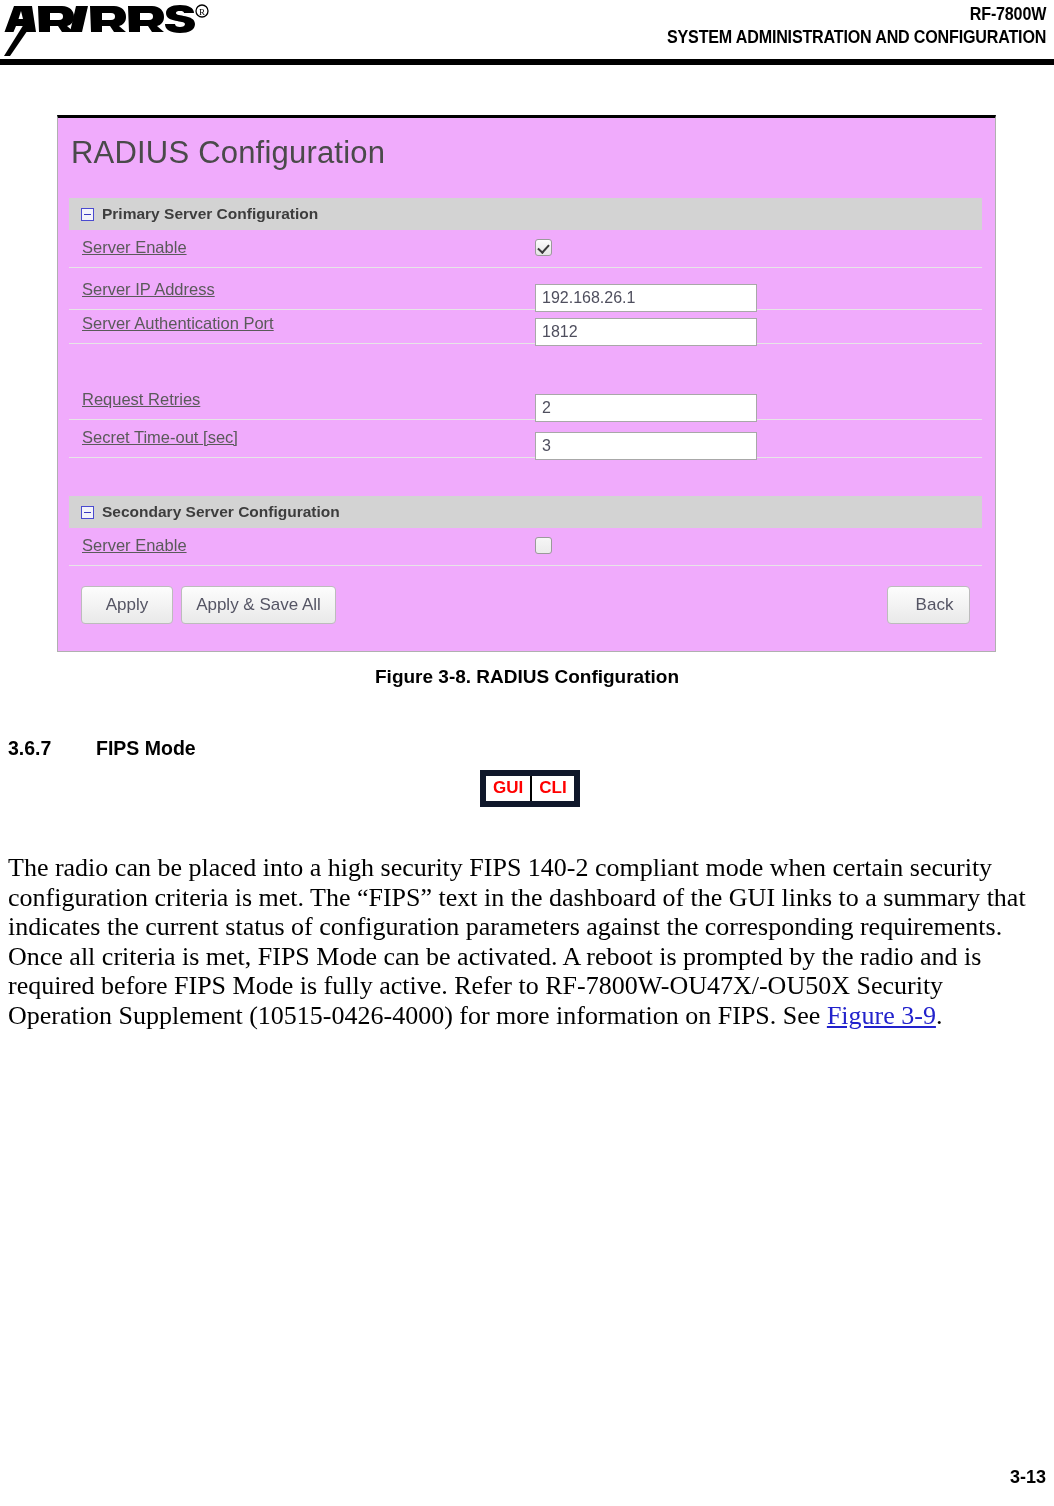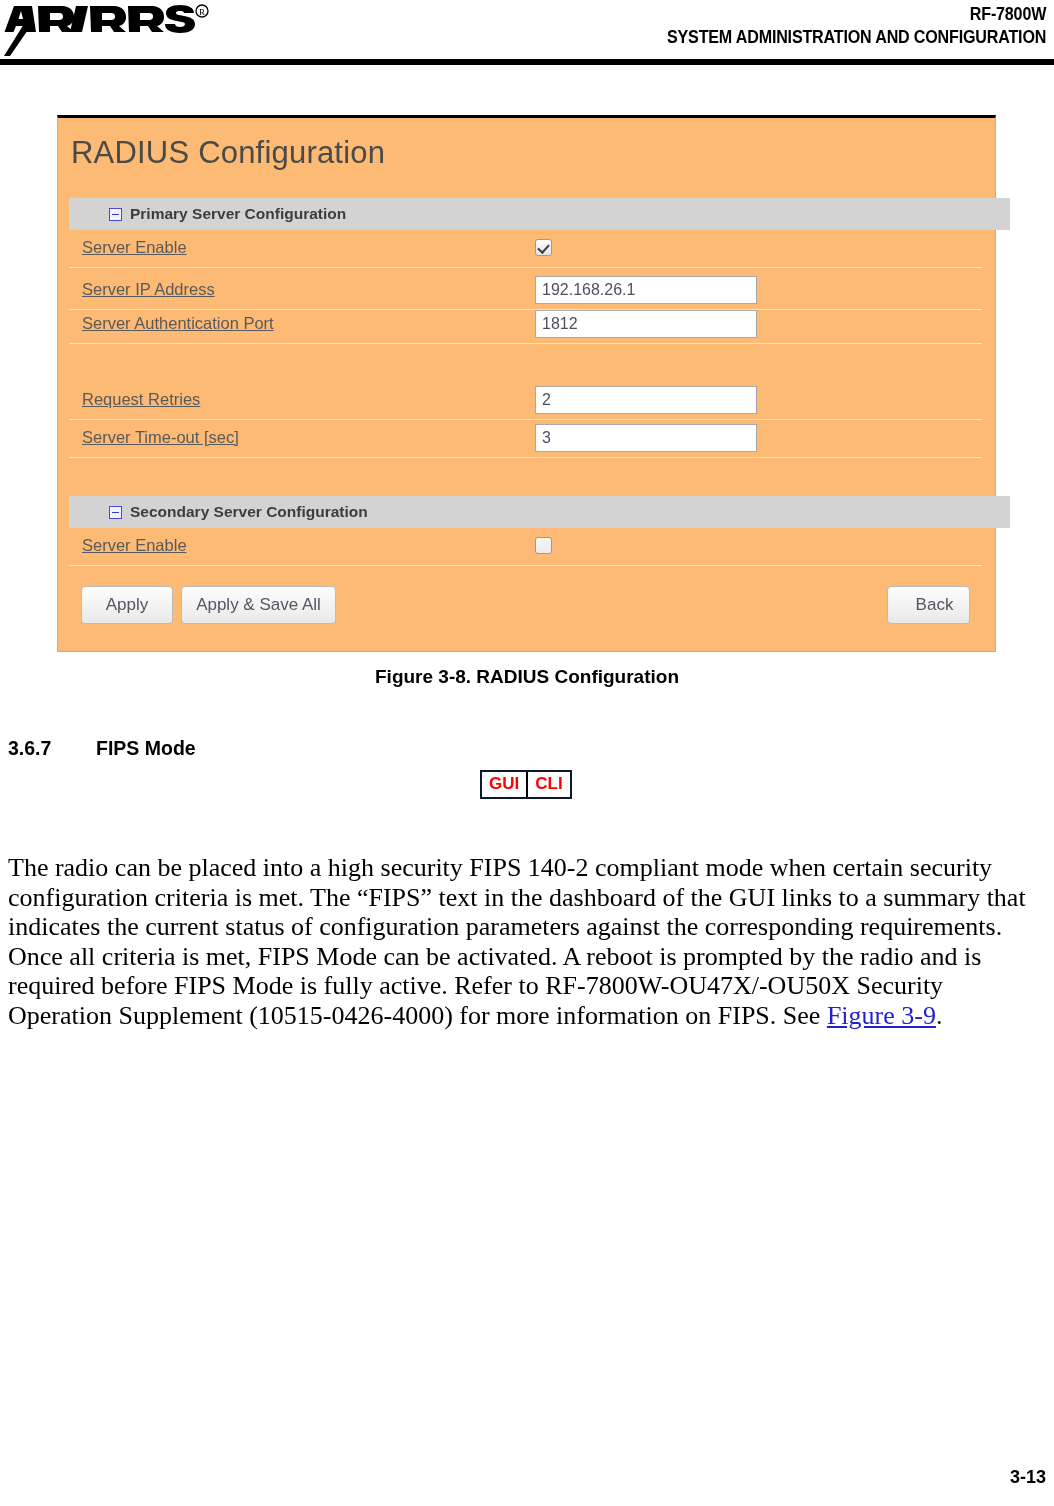--- a/index.html
+++ b/index.html
@@ -55,21 +55,21 @@
     background: #000000;
   }
 
   
   .figure-frame {
     position: absolute;
     left: 57px;
     top: 115px;
     width: 939px;
     height: 537px;
-    background: #fdba74;
+    background: #f0abfc;
     border: 1px solid #b0b0b0;
     border-top: 3px solid #000000;
     box-sizing: border-box;
     font-family: "Liberation Sans", "DejaVu Sans", sans-serif;
   }
 
   .gui-title {
     position: absolute;
     left: 13px;
     top: 17px;
@@ -80,21 +80,20 @@
   }
 
   .section-band {
     position: absolute;
     left: 11px;
     width: 913px;
     height: 32px;
     background: #d3d3d3;
     display: flex;
     align-items: center;
-    padding-left: 28px;
   }
   .section-band.primary { top: 80px; }
   .section-band.secondary { top: 378px; }
 
   .collapse-icon {
     margin-left: 12px;
     width: 13px;
     height: 13px;
     border: 1px solid #4a4ad0;
     background: #f3f3fb;
@@ -147,20 +146,21 @@
     border: 1px solid #a8a8a8;
     background: #ffffff;
     box-sizing: border-box;
     font-family: "Liberation Sans", "DejaVu Sans", sans-serif;
     font-size: 16px;
     color: #4f4f5e;
     padding: 0 6px;
     line-height: 26px;
     display: block;
     outline: none;
+    margin-top: 8px;
   }
 
   .checkbox {
     width: 17px;
     height: 17px;
     border: 1px solid #9a9a9a;
     border-radius: 3px;
     background: linear-gradient(#fdfdfd, #e4e4e4);
     box-sizing: border-box;
     position: relative;
@@ -235,21 +235,21 @@
     white-space: nowrap;
   }
   .section-heading .num { display: inline-block; width: 88px; }
 
   
   .gui-cli-badge {
     position: absolute;
     left: 480px;
     top: 770px;
     display: flex;
-    border: 2px solid #0f172a;
+    border: 6px solid #0f172a;
     background: #ffffff;
   }
   .gui-cli-badge .cell {
     font-family: "Liberation Sans", "DejaVu Sans", sans-serif;
     font-weight: bold;
     font-size: 17px;
     color: #ff0000;
     padding: 1px 7px 2px 7px;
     line-height: 22px;
   }
@@ -356,21 +356,21 @@
 
 
   <div class="row" style="top:264px">
     <span class="row-label">Request Retries</span>
     <span class="row-field">
       <input class="text-input" type="text" readonly="" value="2" style="">
     </span>
   </div>
 
   <div class="row" style="top:302px">
-    <span class="row-label">Server Time-out [sec]</span>
+    <span class="row-label">Secret Time-out [sec]</span>
     <span class="row-field">
       <input class="text-input" type="text" readonly="" value="3" style="">
     </span>
   </div>
 
   <div class="section-band secondary">
     <span class="collapse-icon"></span>
     <span class="section-band-label">Secondary Server Configuration</span>
   </div>
 

